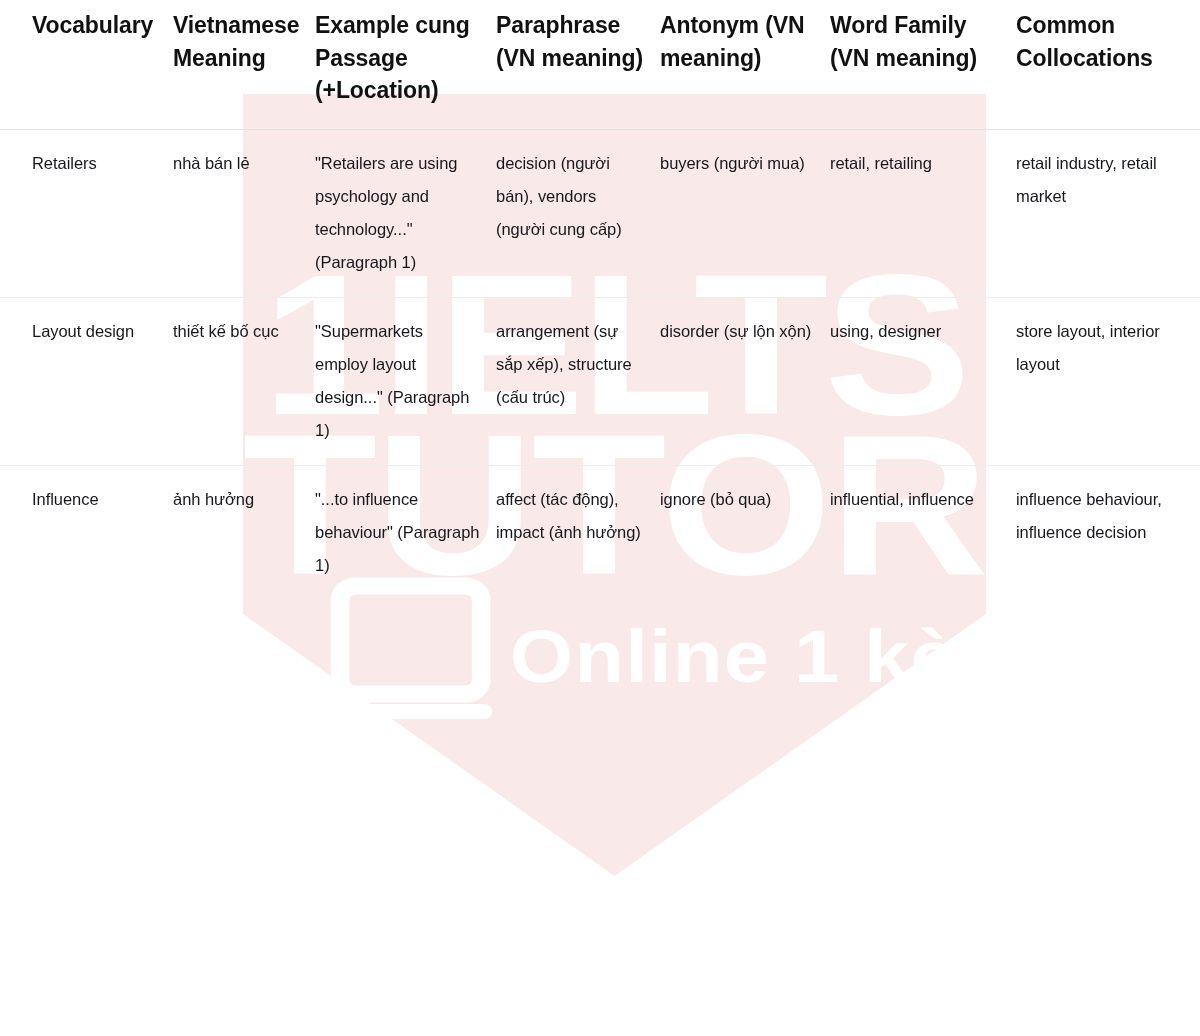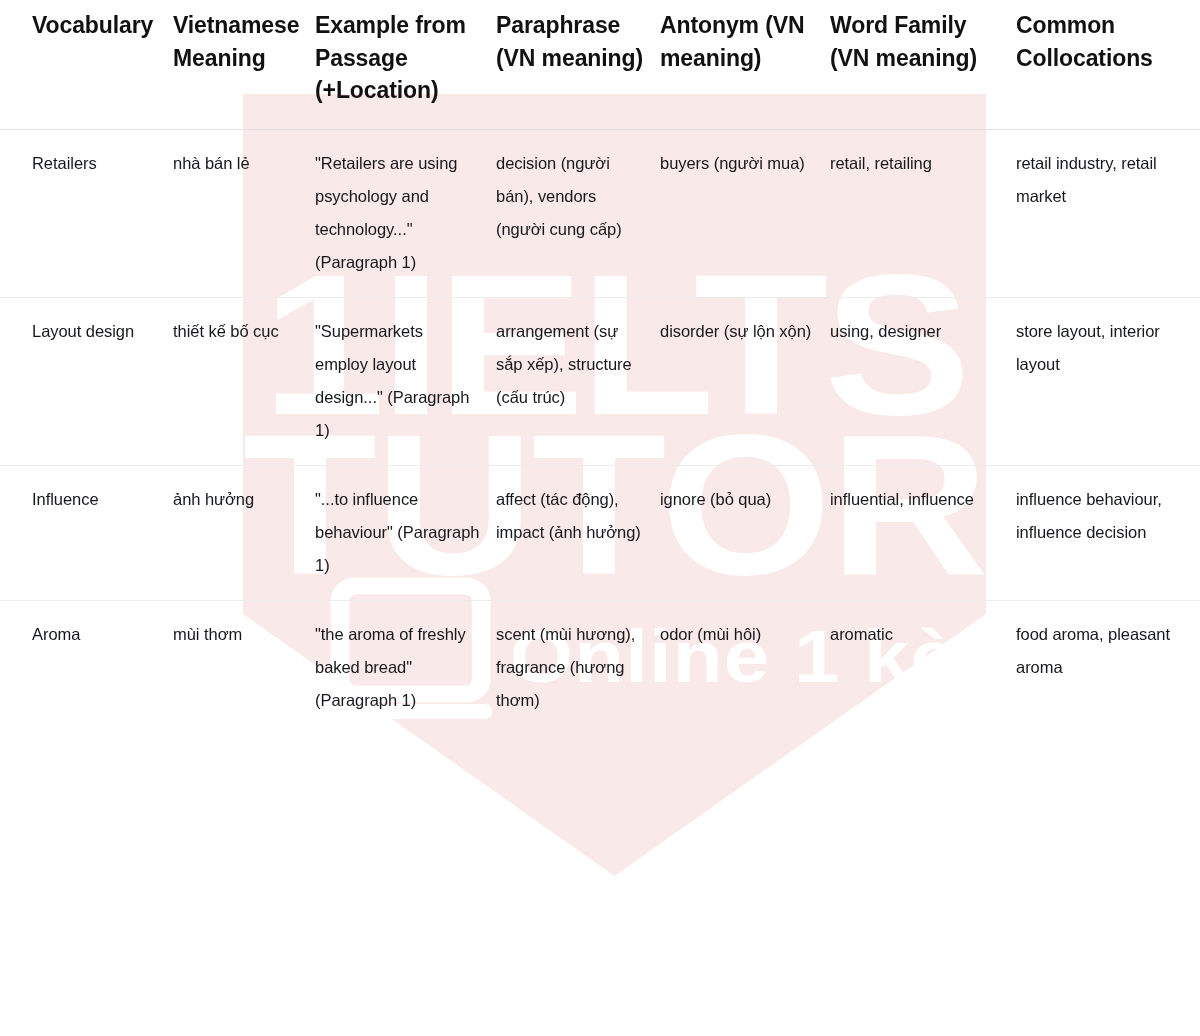--- a/index.html
+++ b/index.html
@@ -124,21 +124,21 @@
     <thead>
       <tr>
         <th>
           <span class="hdr-line">Vocabulary</span>
         </th>
         <th>
           <span class="hdr-line">Vietnamese</span>
           <span class="hdr-line">Meaning</span>
         </th>
         <th>
-          <span class="hdr-line">Example from</span>
+          <span class="hdr-line">Example cung</span>
           <span class="hdr-line">Passage</span>
           <span class="hdr-line">(+Location)</span>
         </th>
         <th>
           <span class="hdr-line">Paraphrase</span>
           <span class="hdr-line">(VN meaning)</span>
         </th>
         <th>
           <span class="hdr-line">Antonym (VN</span>
           <span class="hdr-line">meaning)</span>
@@ -175,25 +175,16 @@
       </tr>
       <tr>
         <td>Influence</td>
         <td>ảnh hưởng</td>
         <td>"...to influence behaviour" (Paragraph 1)</td>
         <td>affect (tác động), impact (ảnh hưởng)</td>
         <td>ignore (bỏ qua)</td>
         <td>influential, influence</td>
         <td>influence behaviour, influence decision</td>
       </tr>
-      <tr>
-        <td>Aroma</td>
-        <td>mùi thơm</td>
-        <td>"the aroma of freshly baked bread" (Paragraph 1)</td>
-        <td>scent (mùi hương), fragrance (hương thơm)</td>
-        <td>odor (mùi hôi)</td>
-        <td>aromatic</td>
-        <td>food aroma, pleasant aroma</td>
-      </tr>
     </tbody>
   </table>
 
 </div>
 
 </body></html>

